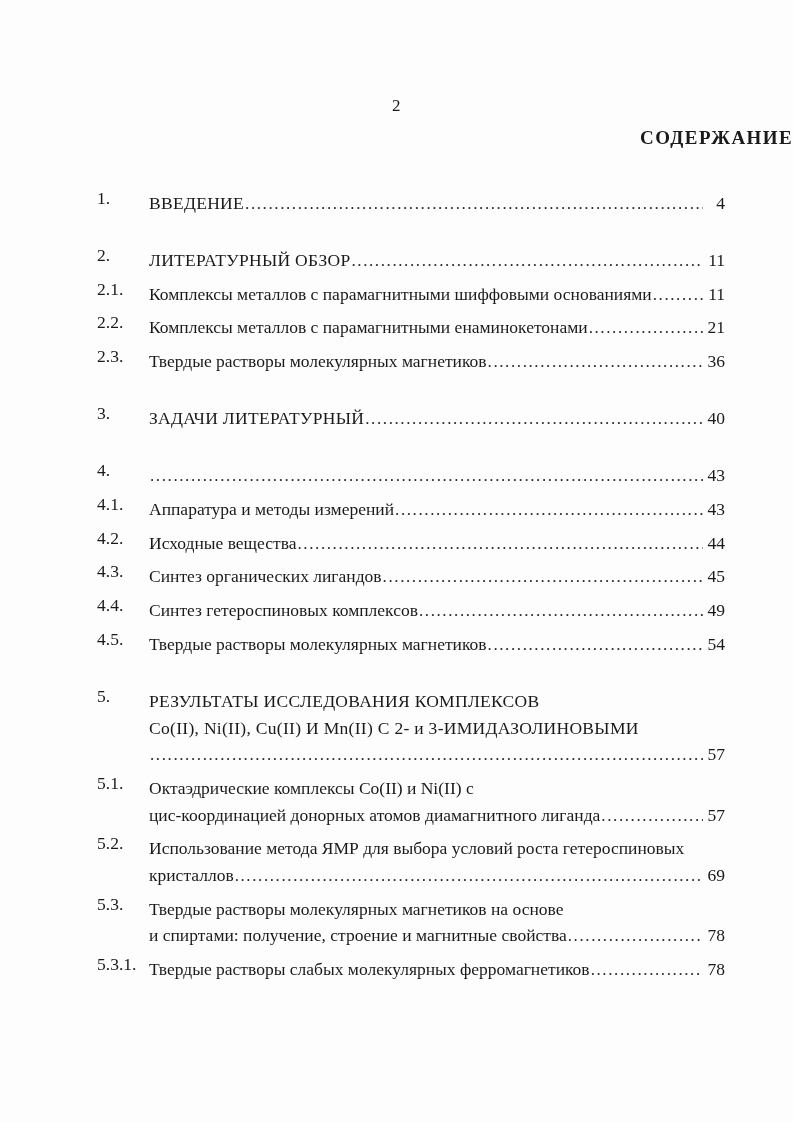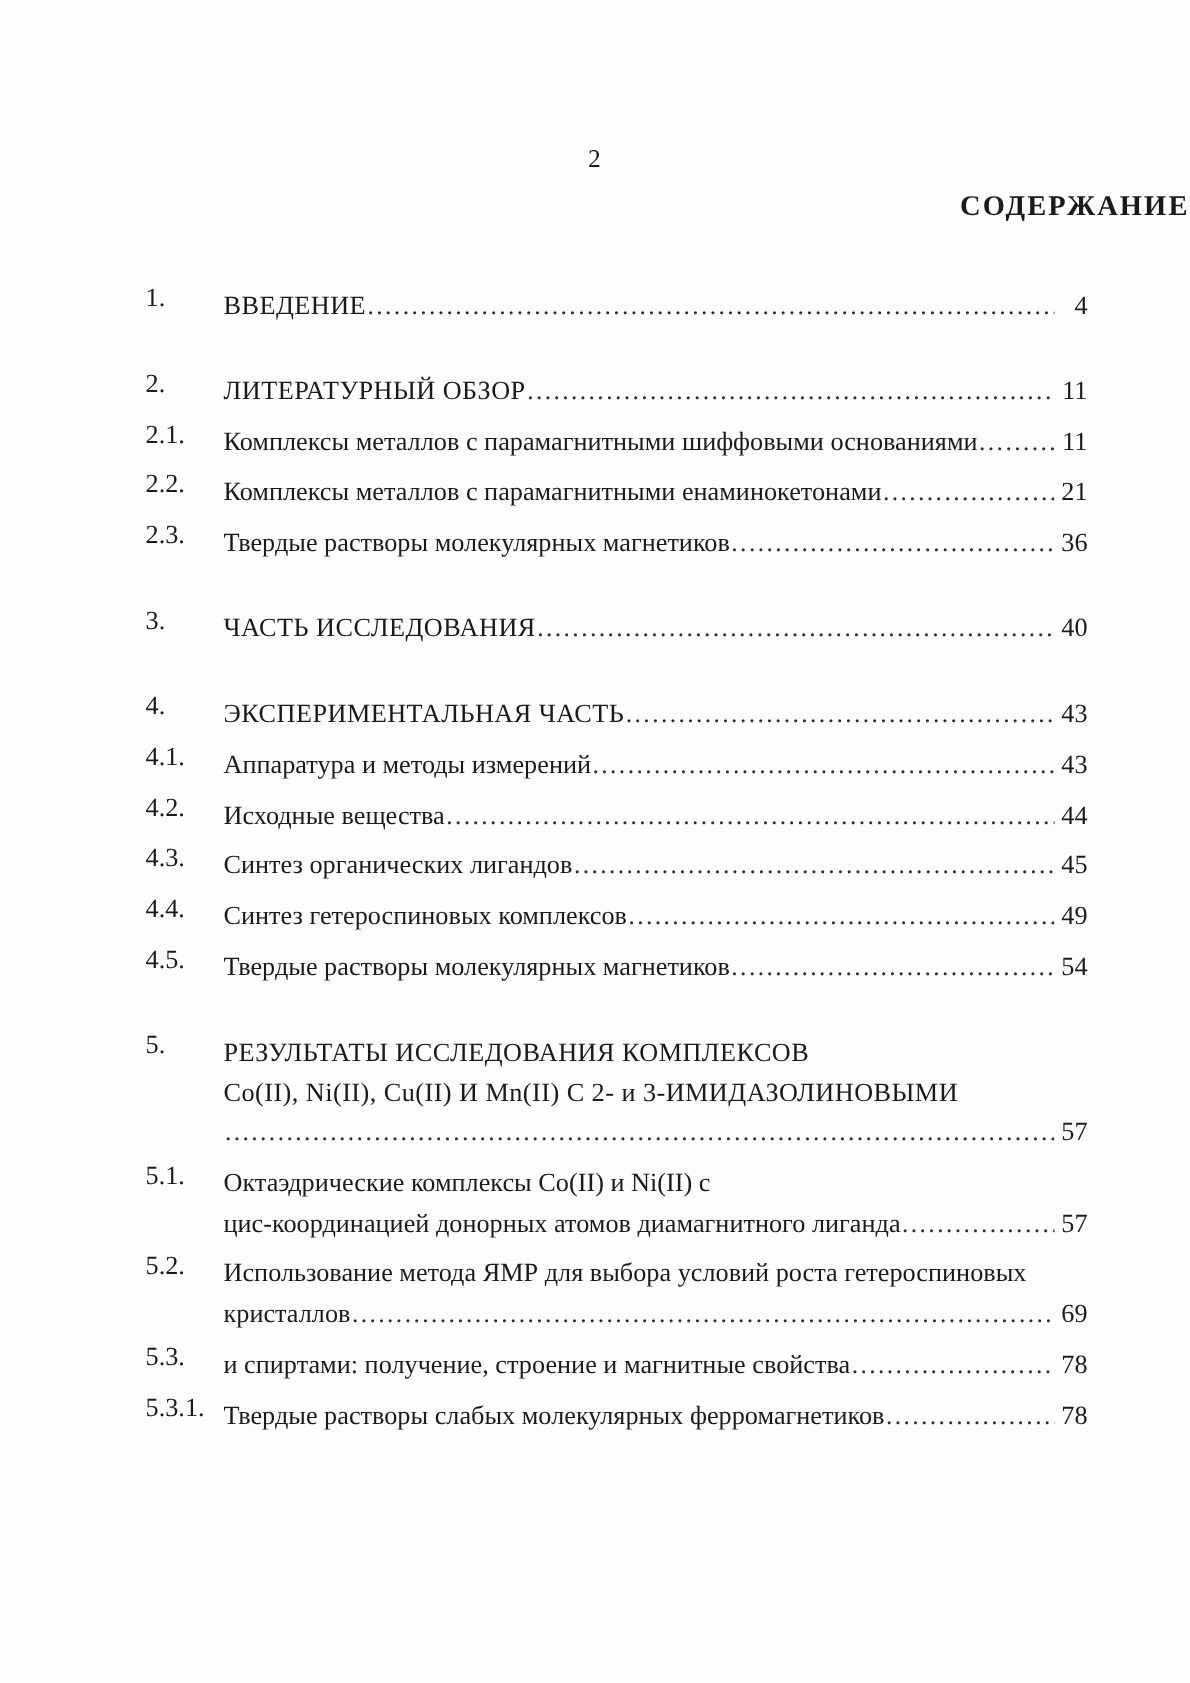--- a/index.html
+++ b/index.html
@@ -161,32 +161,31 @@
             <span class="dots">............................................................................................................................................................................................................................</span>
             <span class="pg">36</span>
           </div>
         </div>
       </div>
       <div class="sp-xl"></div>
       <div class="entry">
         <div class="num">3.</div>
         <div class="body lines">
           <div class="line">
-            <span class="txt caps">ЧАСТЬ ИССЛЕДОВАНИЯ</span>
+            <span class="txt caps">ЗАДАЧИ ЛИТЕРАТУРНЫЙ</span>
             <span class="dots">............................................................................................................................................................................................................................</span>
             <span class="pg">40</span>
           </div>
         </div>
       </div>
       <div class="sp-xl"></div>
       <div class="entry">
         <div class="num">4.</div>
         <div class="body lines">
           <div class="line">
-            <span class="txt caps">ЭКСПЕРИМЕНТАЛЬНАЯ ЧАСТЬ</span>
             <span class="dots">............................................................................................................................................................................................................................</span>
             <span class="pg">43</span>
           </div>
         </div>
       </div>
       <div class="sp-s"></div>
       <div class="entry">
         <div class="num">4.1.</div>
         <div class="body lines">
           <div class="line">
@@ -281,20 +280,23 @@
             <span class="txt">кристаллов</span>
             <span class="dots">............................................................................................................................................................................................................................</span>
             <span class="pg">69</span>
           </div>
         </div>
       </div>
       <div class="sp-s"></div>
       <div class="entry">
         <div class="num">5.3.</div>
         <div class="body lines">
+          <div class="line plain">
+            <span class="txt">Твердые растворы молекулярных магнетиков на основе</span>
+          </div>
           <div class="line">
             <span class="txt">и спиртами: получение, строение и магнитные свойства</span>
             <span class="dots">............................................................................................................................................................................................................................</span>
             <span class="pg">78</span>
           </div>
         </div>
       </div>
       <div class="sp-s"></div>
       <div class="entry">
         <div class="num">5.3.1.</div>

